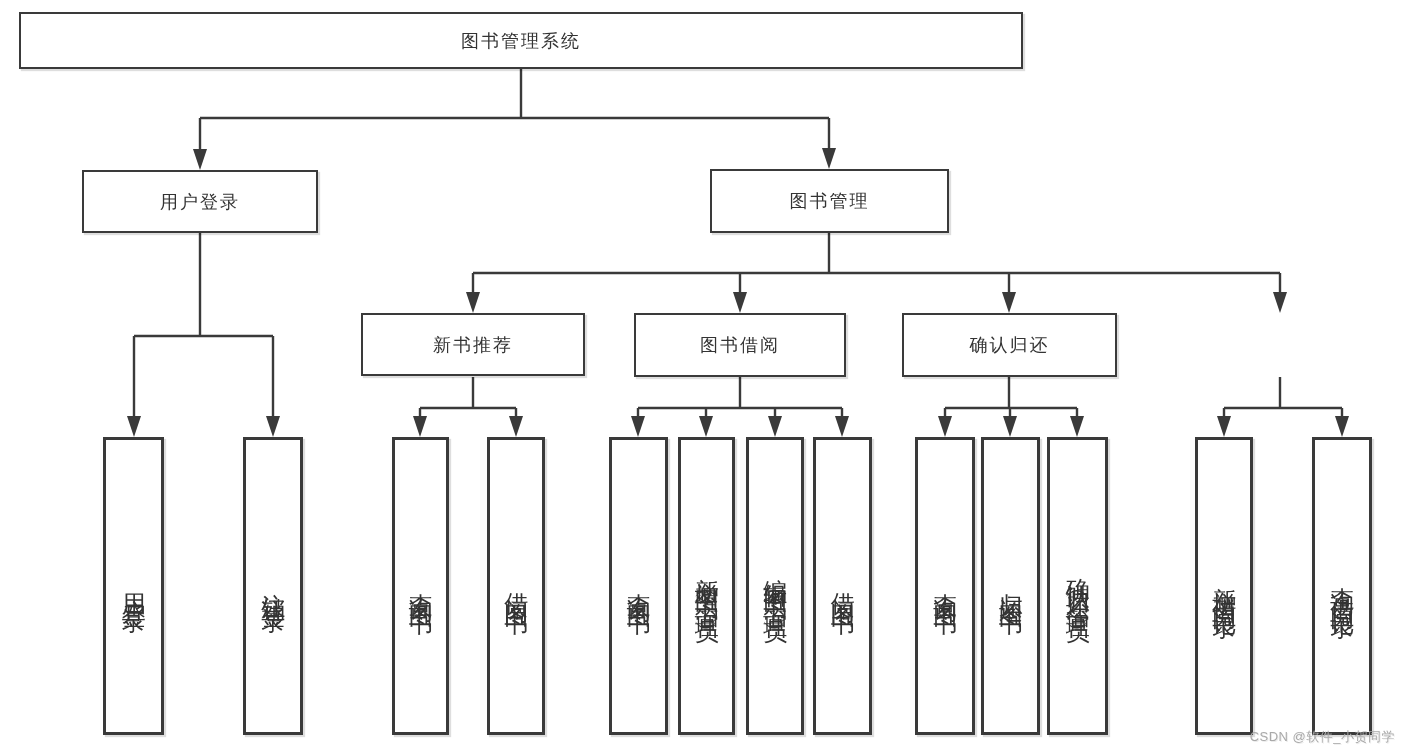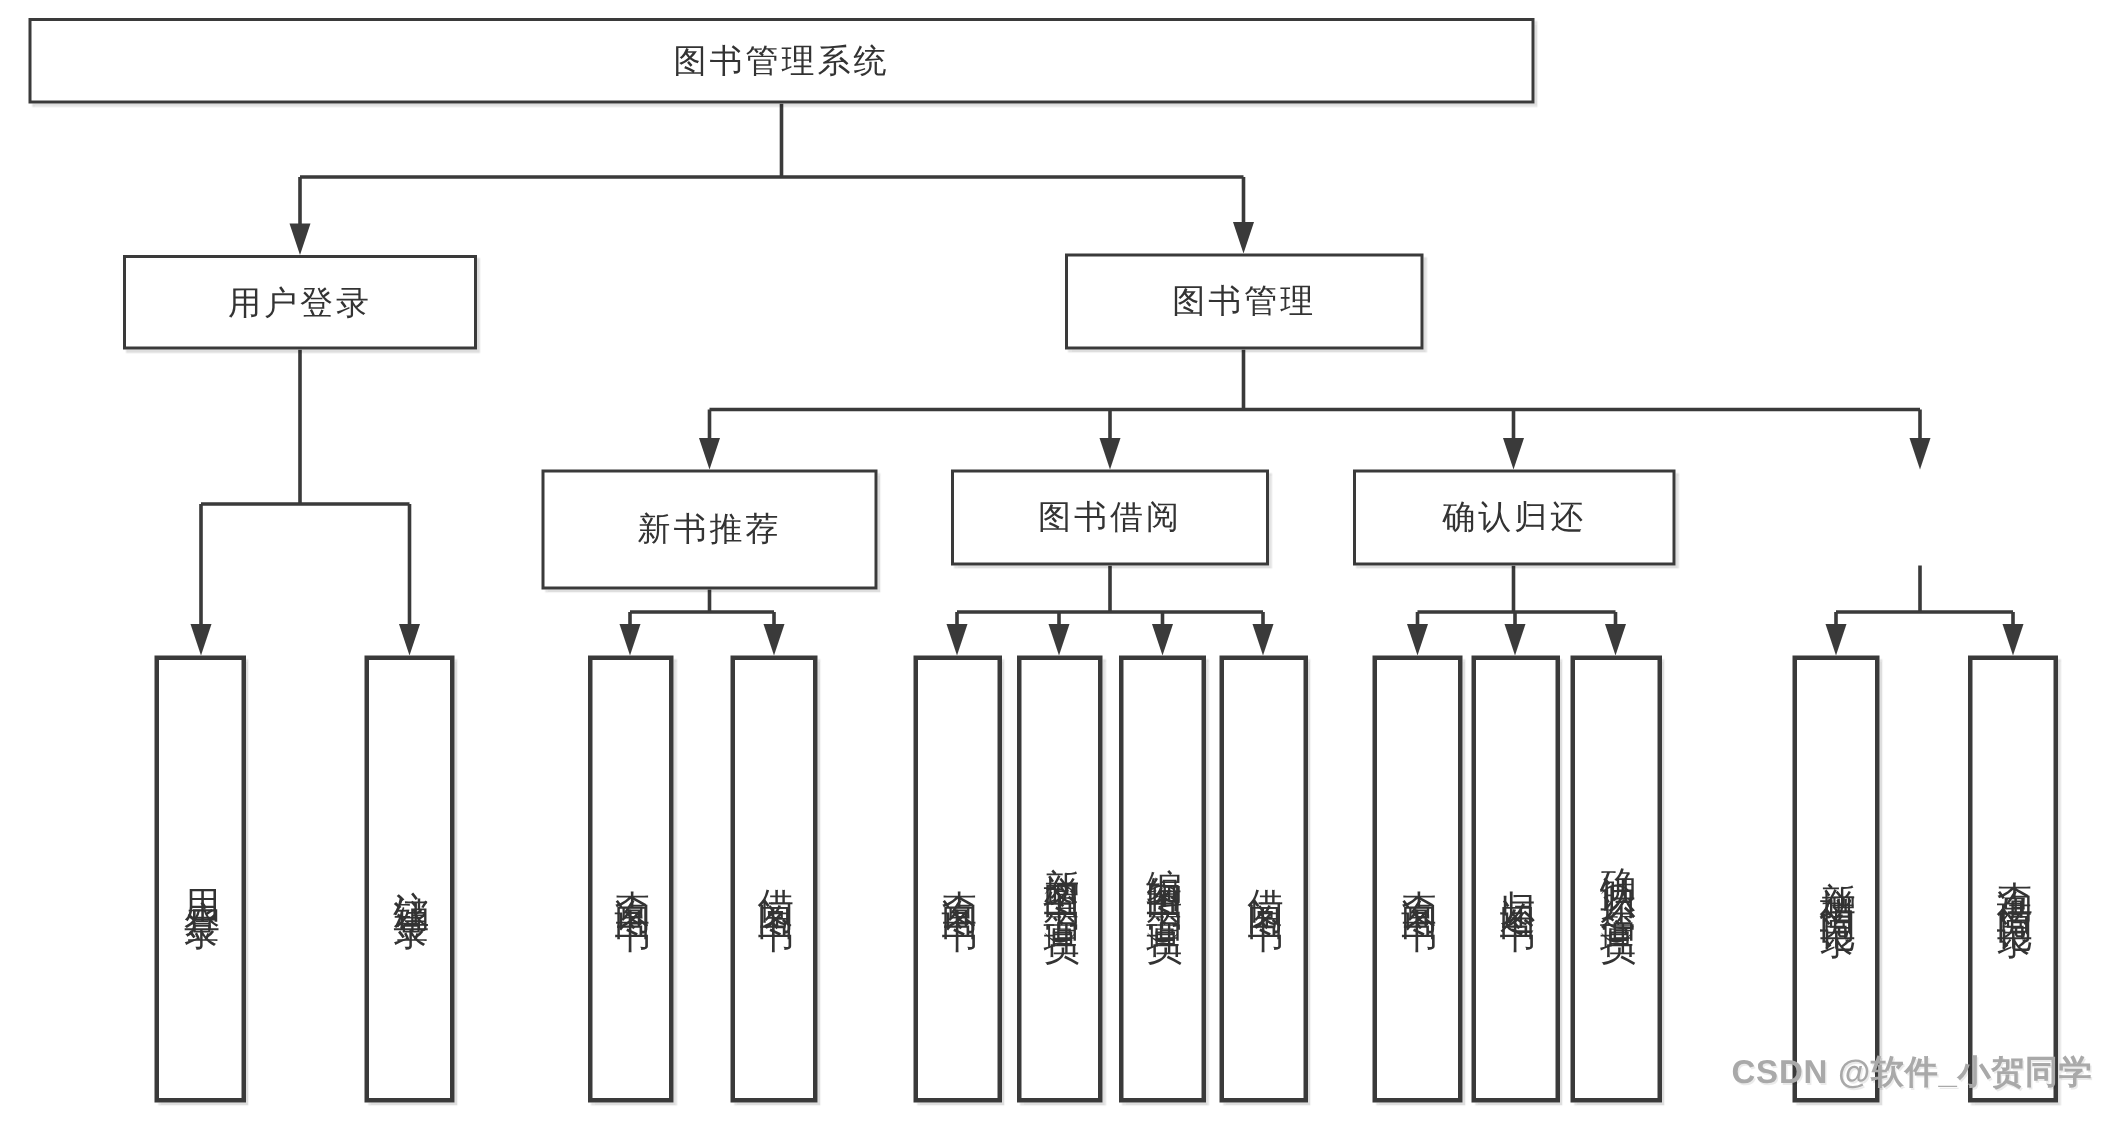--- a/index.html
+++ b/index.html
@@ -24,21 +24,21 @@
 
   .hbox {
     position: absolute;
     box-sizing: border-box;
     background: var(--box-bg);
     border: 2.5px solid var(--line);
     display: flex; align-items: center; justify-content: center;
     box-shadow: 2px 2px 1px rgba(0,0,0,0.13);
   }
   .hbox span {
-    font-size: 22px;
+    font-size: 18px;
     letter-spacing: 2px;
     color: var(--text);
     white-space: nowrap;
   }
 
   .vbox {
     position: absolute;
     top: 437px;
     height: 298px;
     box-sizing: border-box;
@@ -52,27 +52,26 @@
     text-orientation: mixed;
     font-size: 24px;
     letter-spacing: 6px;
     line-height: 1.1;
     color: var(--text);
   }
 
   .watermark {
     position: absolute;
     right: 10px;
-    bottom: 17px;
-    font-size: 22px;
+    bottom: 1px;
+    font-size: 13px;
     letter-spacing: 0.5px;
     color: var(--watermark);
     text-shadow: 1px 1px 0 rgba(0,0,0,0.08);
     white-space: nowrap;
-    font-weight: bold;
   }
 </style>
 </head>
 <body>
 
 <div class="canvas">
 
   <svg class="connectors" viewBox="0 0 1405 747" xmlns="http://www.w3.org/2000/svg">
     <g>
       <path d="M521 69 V118 M200 118 H829 M200 118 V151 M829 118 V150"></path>
@@ -120,21 +119,21 @@
     <span>图书管理系统</span>
   </div>
 
   <div class="hbox" style="left:82px; top:170px; width:236px; height:63px;">
     <span>用户登录</span>
   </div>
   <div class="hbox" style="left:710px; top:169px; width:239px; height:64px;">
     <span>图书管理</span>
   </div>
 
-  <div class="hbox" style="left:361px; top:313px; width:224px; height:80px;">
+  <div class="hbox" style="left:361px; top:313px; width:224px; height:63px;">
     <span>新书推荐</span>
   </div>
   <div class="hbox" style="left:634px; top:313px; width:212px; height:64px;">
     <span>图书借阅</span>
   </div>
   <div class="hbox" style="left:902px; top:313px; width:215px; height:64px;">
     <span>确认归还</span>
   </div>
 
   <div class="vbox" style="left:103px; width:61px;">

